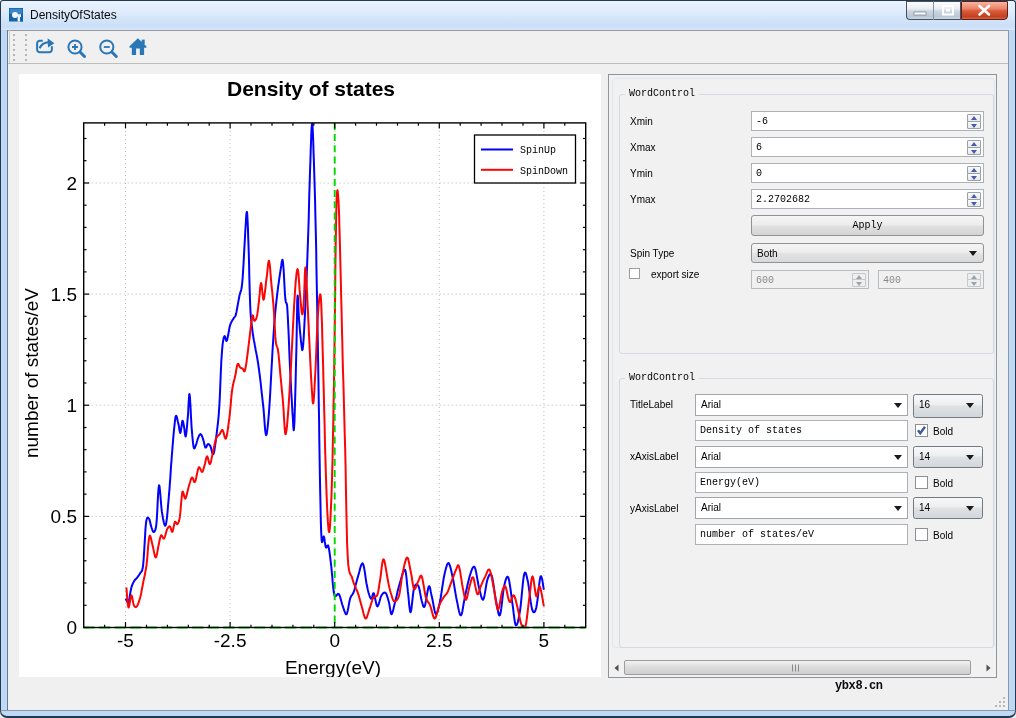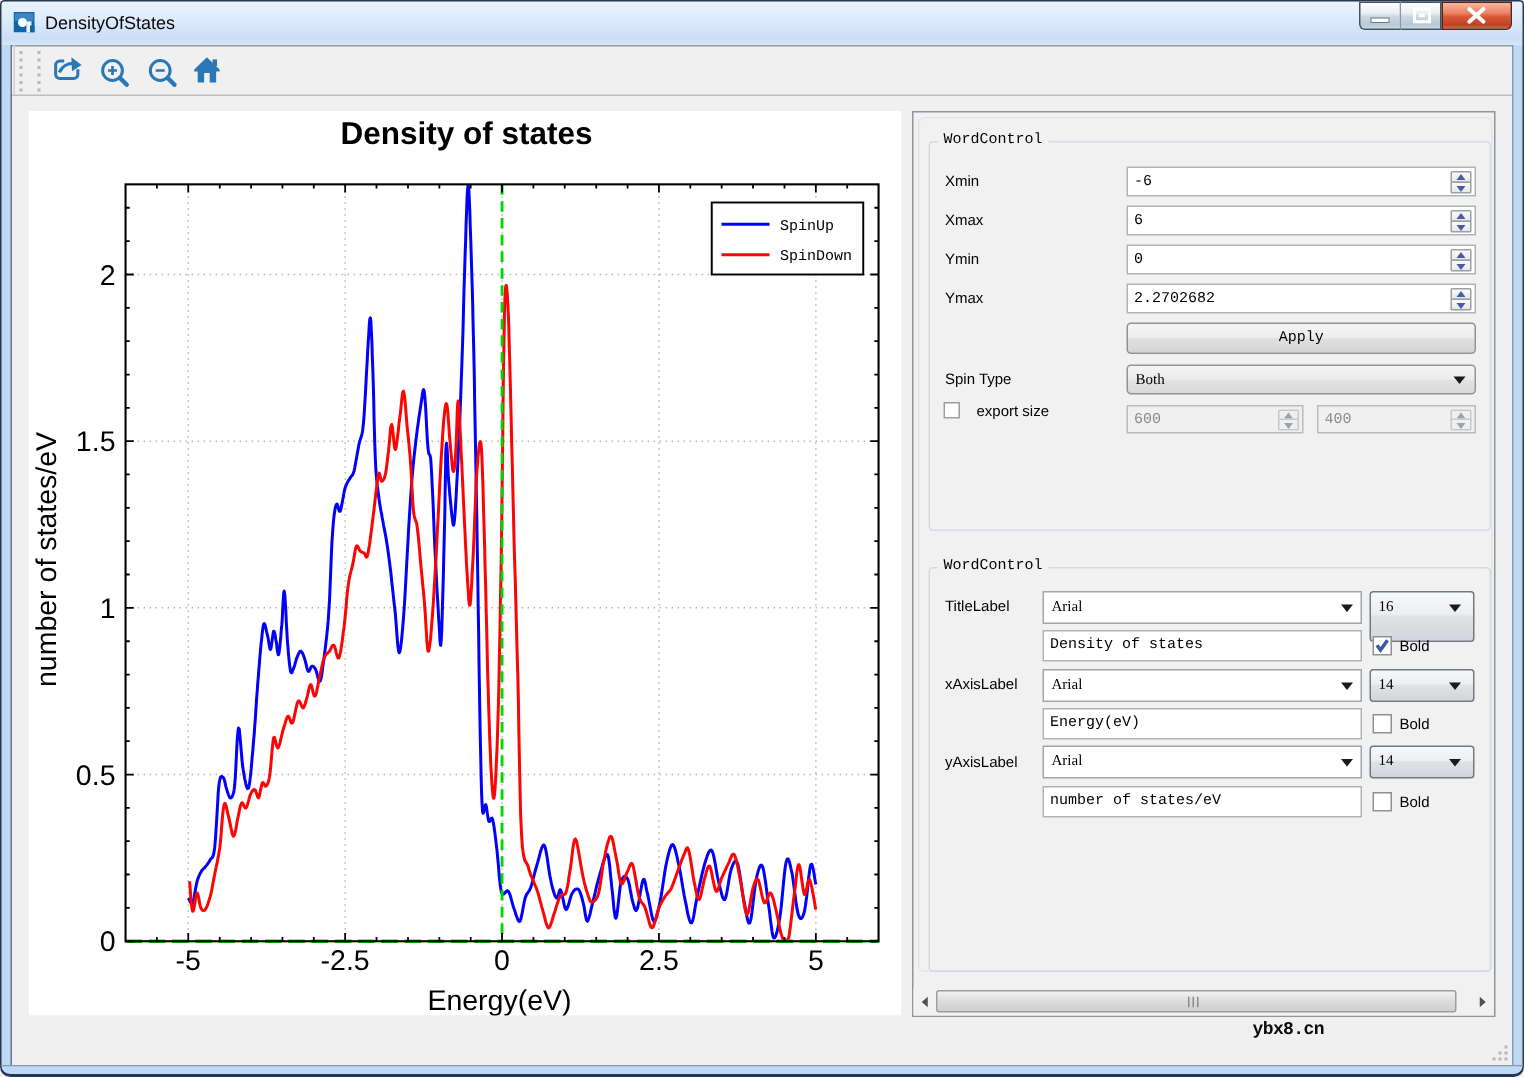--- a/index.html
+++ b/index.html
@@ -30,21 +30,21 @@
 .spin.dis{background:#f0f0f0;border-color:#b9bcbf}
 .spin.dis .spintx{color:#8a8a8a}
 .uarr{position:absolute;width:0;height:0;border-left:3.5px solid transparent;border-right:3.5px solid transparent;left:2.8px}
 .up{border-bottom:4px solid #4b5aa7;top:1px}
 .dn{border-top:4px solid #4b5aa7;top:1.5px}
 .dis .up{border-bottom-color:#9ea3a9}
 .dis .dn{border-top-color:#9ea3a9}
 #applybtn{left:751px;top:215px;width:233px;height:21px;border:1px solid #8f9194;border-radius:3px;background:linear-gradient(180deg,#f5f5f5 0%,#ececec 48%,#e0e0e0 52%,#d4d4d4 100%);text-align:center;font-family:"Liberation Mono",monospace;font-size:10px;color:#000;line-height:19px}
 .combo{position:absolute;background:#fff;border:1px solid #a0a6ac}
 .graycombo{position:absolute;background:linear-gradient(180deg,#f5f5f5 0%,#ececec 48%,#e3e3e3 52%,#d9d9d9 100%);border:1px solid #8f9499;border-radius:3px}
-.combotx{position:absolute;left:5px;top:4px;font-family:Liberation Serif, serif;font-size:10px;color:#000;white-space:pre}
+.combotx{position:absolute;left:5px;top:4px;font-family:Liberation Sans, sans-serif;font-size:10px;color:#000;white-space:pre}
 .carr{position:absolute;width:0;height:0;border-left:4.5px solid transparent;border-right:4.5px solid transparent;border-top:5px solid #1a1a1a}
 .sizecombo{position:absolute;background:linear-gradient(180deg,#f7f8f9 0%,#eceef0 45%,#dfe2e5 50%,#d2d6da 100%);border:1px solid #737980;border-radius:2.5px}
 .cb{position:absolute;width:13px;height:13px;background:#fff;border:1px solid #8e9094}
 .cbsm{position:absolute;width:11px;height:11px;background:#fff;border:1px solid #9a9da1}
 #hscroll{left:609px;top:659px;width:387px;height:18px;background:#f1f1f1}
 #hthumb{position:absolute;left:15px;top:1px;width:347px;height:15px;background:linear-gradient(180deg,#f2f2f2,#dcdcdc 50%,#cfcfcf);border:1px solid #9d9d9d;border-radius:2px}
 #sitetxt{left:835px;top:679px;font-family:"Liberation Mono",monospace;font-size:12px;font-weight:bold;color:#0a0a0a;letter-spacing:-0.4px}
 </style></head>
 <body>
 <div id="win">
@@ -311,21 +311,21 @@
         <div class="uarr dn"></div>
       </div>
     </div>
 <div class="gbox" style="left:619px;top:378px;width:375px;height:270px"></div>
 <div class="gbl" style="left:625px;top:372px">WordControl</div>
 <div class="mlab" style="left:630px;top:399px">TitleLabel</div>
 <div class="combo" style="left:695px;top:394px;width:213px;height:22px">
       <div class="combotx">Arial</div>
       <div class="carr" style="right:5px;top:8px"></div>
     </div>
-<div class="sizecombo" style="left:913px;top:394px;width:70px;height:34px">
+<div class="sizecombo" style="left:913px;top:394px;width:70px;height:24px">
       <div class="combotx">16</div>
       <div class="carr" style="right:8px;top:8px"></div>
     </div>
 <div class="spin" style="left:695px;top:420px;width:213px;height:21px">
       <div class="spintx">Density of states</div>
     </div>
 <div class="cb" style="left:915px;top:424px">
       <svg width="13" height="13" viewBox="0 0 13 13" style="position:absolute;left:-1px;top:-1px">
         <path d="M3 6.2 L5.3 9.3 L10 2.8" fill="none" stroke="#3c5a9e" stroke-width="2.4"></path>
       </svg>

